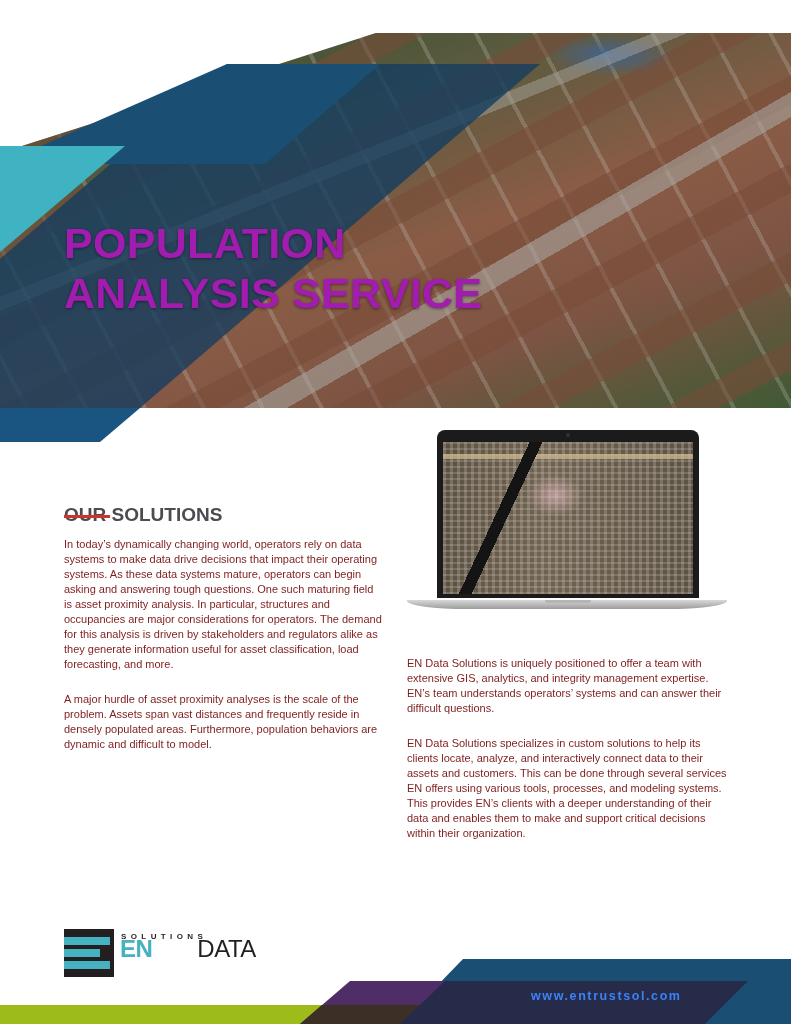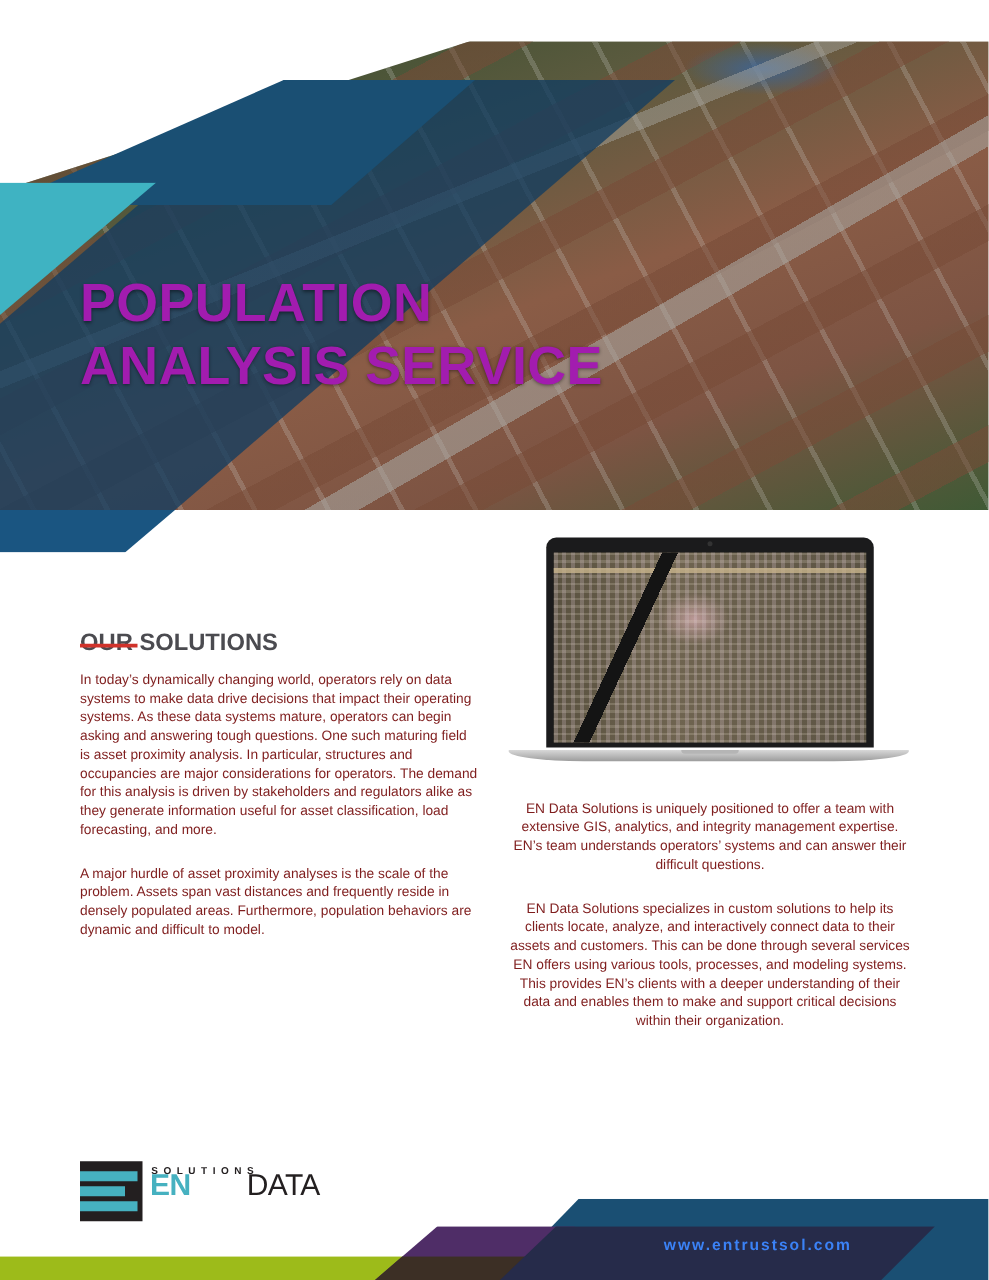--- a/index.html
+++ b/index.html
@@ -63,21 +63,21 @@
     left: 64px; top: 504px; color: #4b4b50; font-weight: bold; font-size: 19px;
   }
   .heading-rule {
     left: 64px; top: 515px; width: 46px; height: 3px; background: #d0332b;
   }
   .col {
     color: #7f1d1d; font-size: 11px; line-height: 15px;
   }
   .col p { margin: 0 0 19.5px 0; }
   .col-left { left: 64px; top: 537px; width: 320px; }
-  .col-right { left: 407px; top: 640px; width: 322px; text-align: center; }
+  .col-right { left: 407px; top: 656px; width: 322px; }
 
   
   .laptop-lid {
     left: 437px; top: 430px; width: 262px; height: 168px;
     background: #1b1b1c; border-radius: 8px 8px 0 0;
   }
   .laptop-screen {
     left: 443px; top: 442px; width: 250px; height: 152px;
     background:
       linear-gradient(115deg, rgba(0,0,0,0) 0 27%, #141414 27% 31%, rgba(0,0,0,0) 31%),

